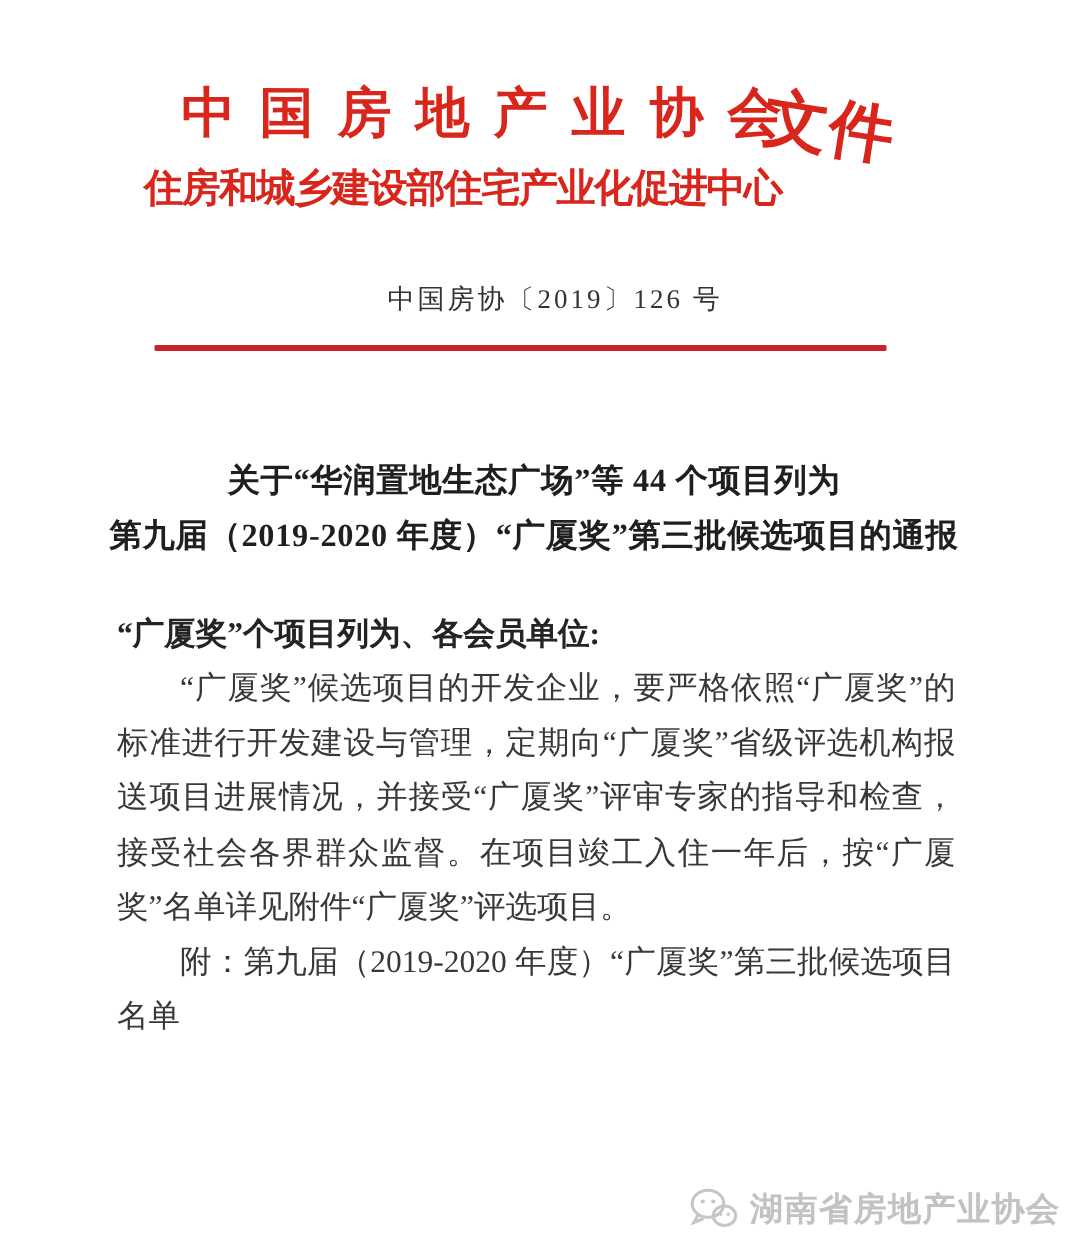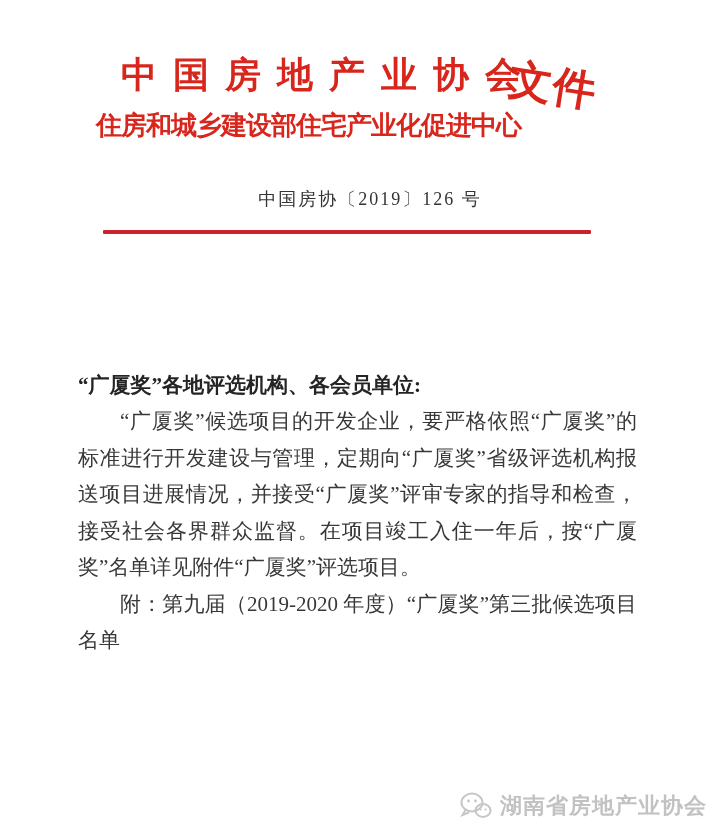--- a/index.html
+++ b/index.html
@@ -77,25 +77,26 @@
     <div class="org1">中国房地产业协会</div>
     <div class="org2">住房和城乡建设部住宅产业化促进中心</div>
     <div class="doc-type">文件</div>
   </div>
 
   <div class="doc-number">中国房协〔2019〕126 号</div>
 
   <div class="red-rule"></div>
 
   <div class="title">
-    <br>
+    <span>关于“华润置地生态广场”等 44 个项目列为</span><br>
+    <span>第九届（2019-2020 年度）“广厦奖”第三批候选项目的通报</span>
   </div>
 
   <div class="body-text">
-    <p class="salutation">“广厦奖”各地评选机构、各会员单位:</p>
+    <p class="salutation">“广厦奖”个项目列为、各会员单位:</p>
     <p class="indent">“广厦奖”候选项目的开发企业，要严格依照“广厦奖”的标准进行开发建设与管理，定期向“广厦奖”省级评选机构报送项目进展情况，并接受“广厦奖”评审专家的指导和检查，接受社会各界群众监督。在项目竣工入住一年后，按“广厦奖”名单详见附件“广厦奖”评选项目。</p>
     <p class="indent">附：第九届（2019-2020 年度）“广厦奖”第三批候选项目名单</p>
   </div>
 
   <div class="footer">
     <span class="wechat-icon">
       <svg width="34" height="30" viewBox="0 0 34 30" aria-hidden="true">
         <g fill="none" stroke="#c6c6c6" stroke-width="2">
           <ellipse cx="13" cy="11.5" rx="10.5" ry="9"></ellipse>
           <ellipse cx="24" cy="19.5" rx="7.5" ry="6.5"></ellipse>

